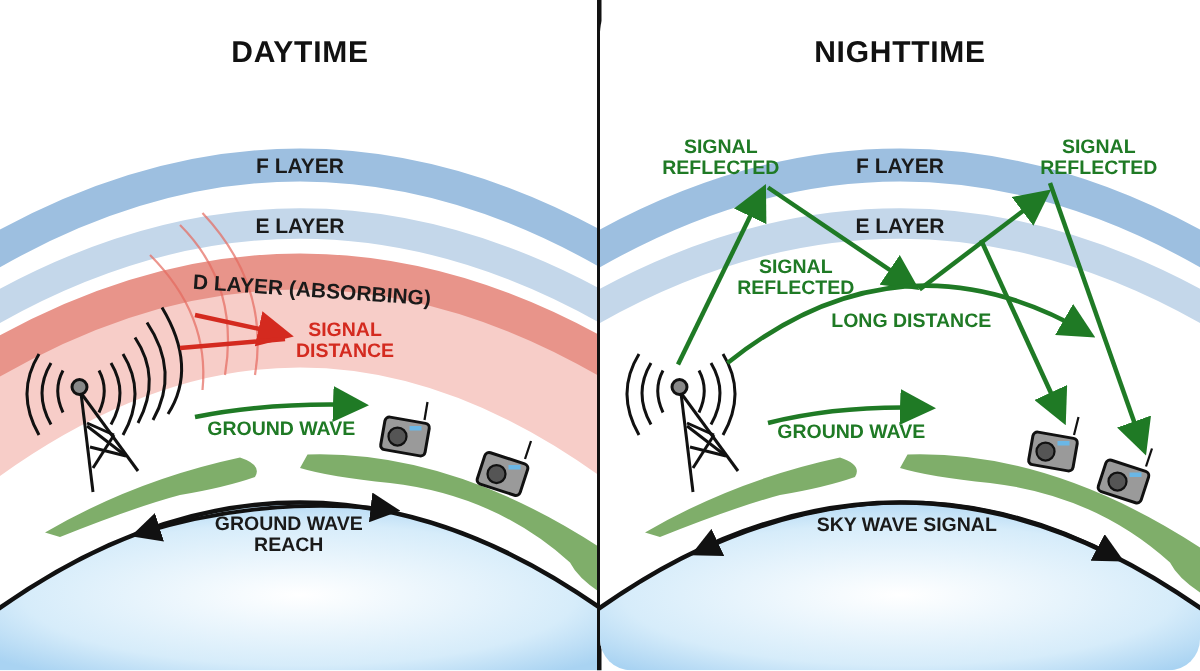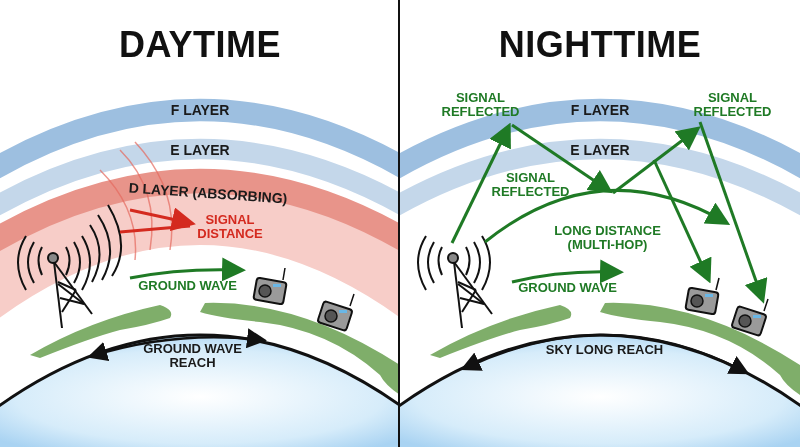--- a/index.html
+++ b/index.html
@@ -1,22 +1,22 @@
 <!DOCTYPE html>
 <html><head>
 <meta charset="utf-8">
 <style>
   html,body{margin:0;padding:0;background:#fff;}
   body{width:800px;height:447px;overflow:hidden;position:relative;font-family:"Liberation Sans","DejaVu Sans",sans-serif;}
   .panel{position:absolute;top:0;width:400px;height:447px;overflow:hidden;background:#fff;}
   .panel.left{left:0;}
-  .panel.right{left:400px;}
+  .panel.right{left:400px;border-radius:21px;}
   .divider{position:absolute;left:398px;top:0;width:3px;height:447px;background:#111;}
   svg{position:absolute;left:0;top:0;}
-  .title{position:absolute;top:24px;width:400px;text-align:center;font-weight:bold;font-size:36px;color:#111;letter-spacing:0.5px;}
+  .title{position:absolute;top:24px;width:400px;text-align:center;font-weight:bold;font-size:20px;color:#111;letter-spacing:0.5px;}
   .lbl{position:absolute;font-weight:bold;text-align:center;line-height:14px;white-space:nowrap;}
   .layer{font-size:14px;color:#1a1a1a;}
   .green{color:#1f7a25;font-size:13px;}
   .red{color:#d42a1f;font-size:13px;}
   .black{color:#1a1a1a;font-size:13px;}
 </style>
 </head>
 <body>
 
 <div class="panel left">
@@ -194,19 +194,18 @@
     <div>REFLECTED</div>
   </div>
   <div class="lbl green" style="left:290px;top:91px;width:85px;">
     <div>SIGNAL</div>
     <div>REFLECTED</div>
   </div>
   <div class="lbl green" style="left:88px;top:171px;width:85px;">
     <div>SIGNAL</div>
     <div>REFLECTED</div>
   </div>
-  <div class="lbl green" style="left:150px;top:224px;width:115px;">
+  <div class="lbl green" style="left:150px;top:207px;width:115px;">
     <div>LONG DISTANCE</div>
-    <div>(MULTI-HOP)</div>
   </div>
   <div class="lbl green" style="left:115px;top:281px;width:105px;">GROUND WAVE</div>
-  <div class="lbl black" style="left:142px;top:343px;width:125px;">SKY LONG REACH</div>
+  <div class="lbl black" style="left:142px;top:343px;width:125px;">SKY WAVE SIGNAL</div>
 </div>
 
 </body></html>

